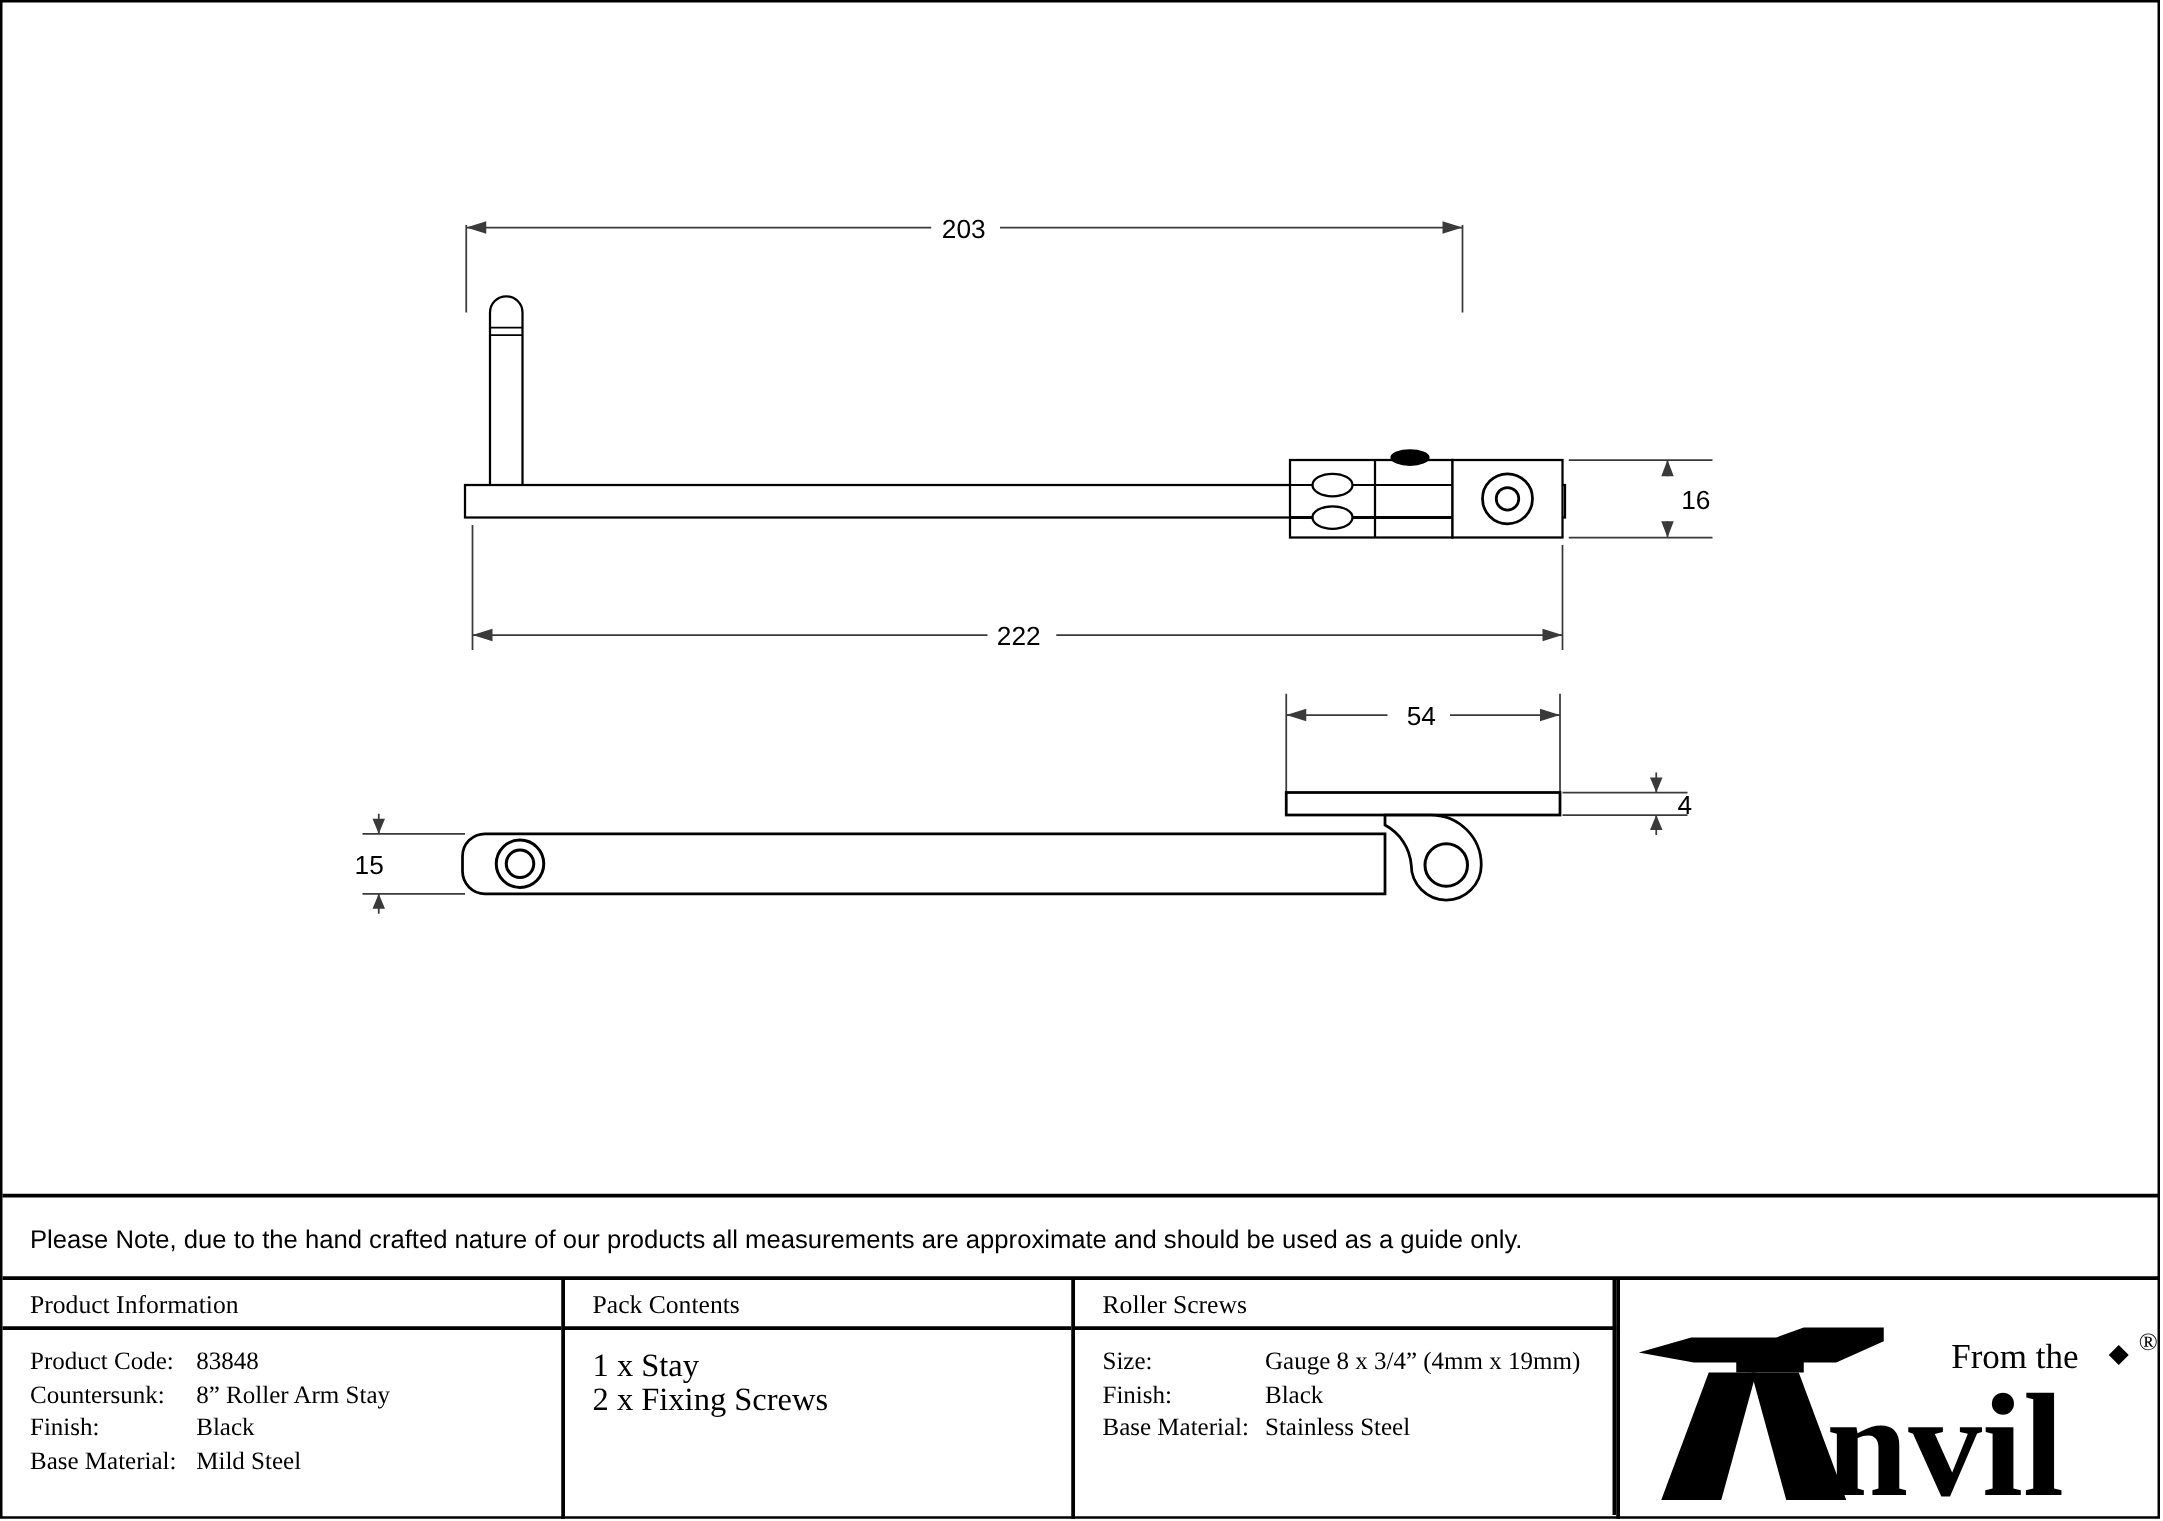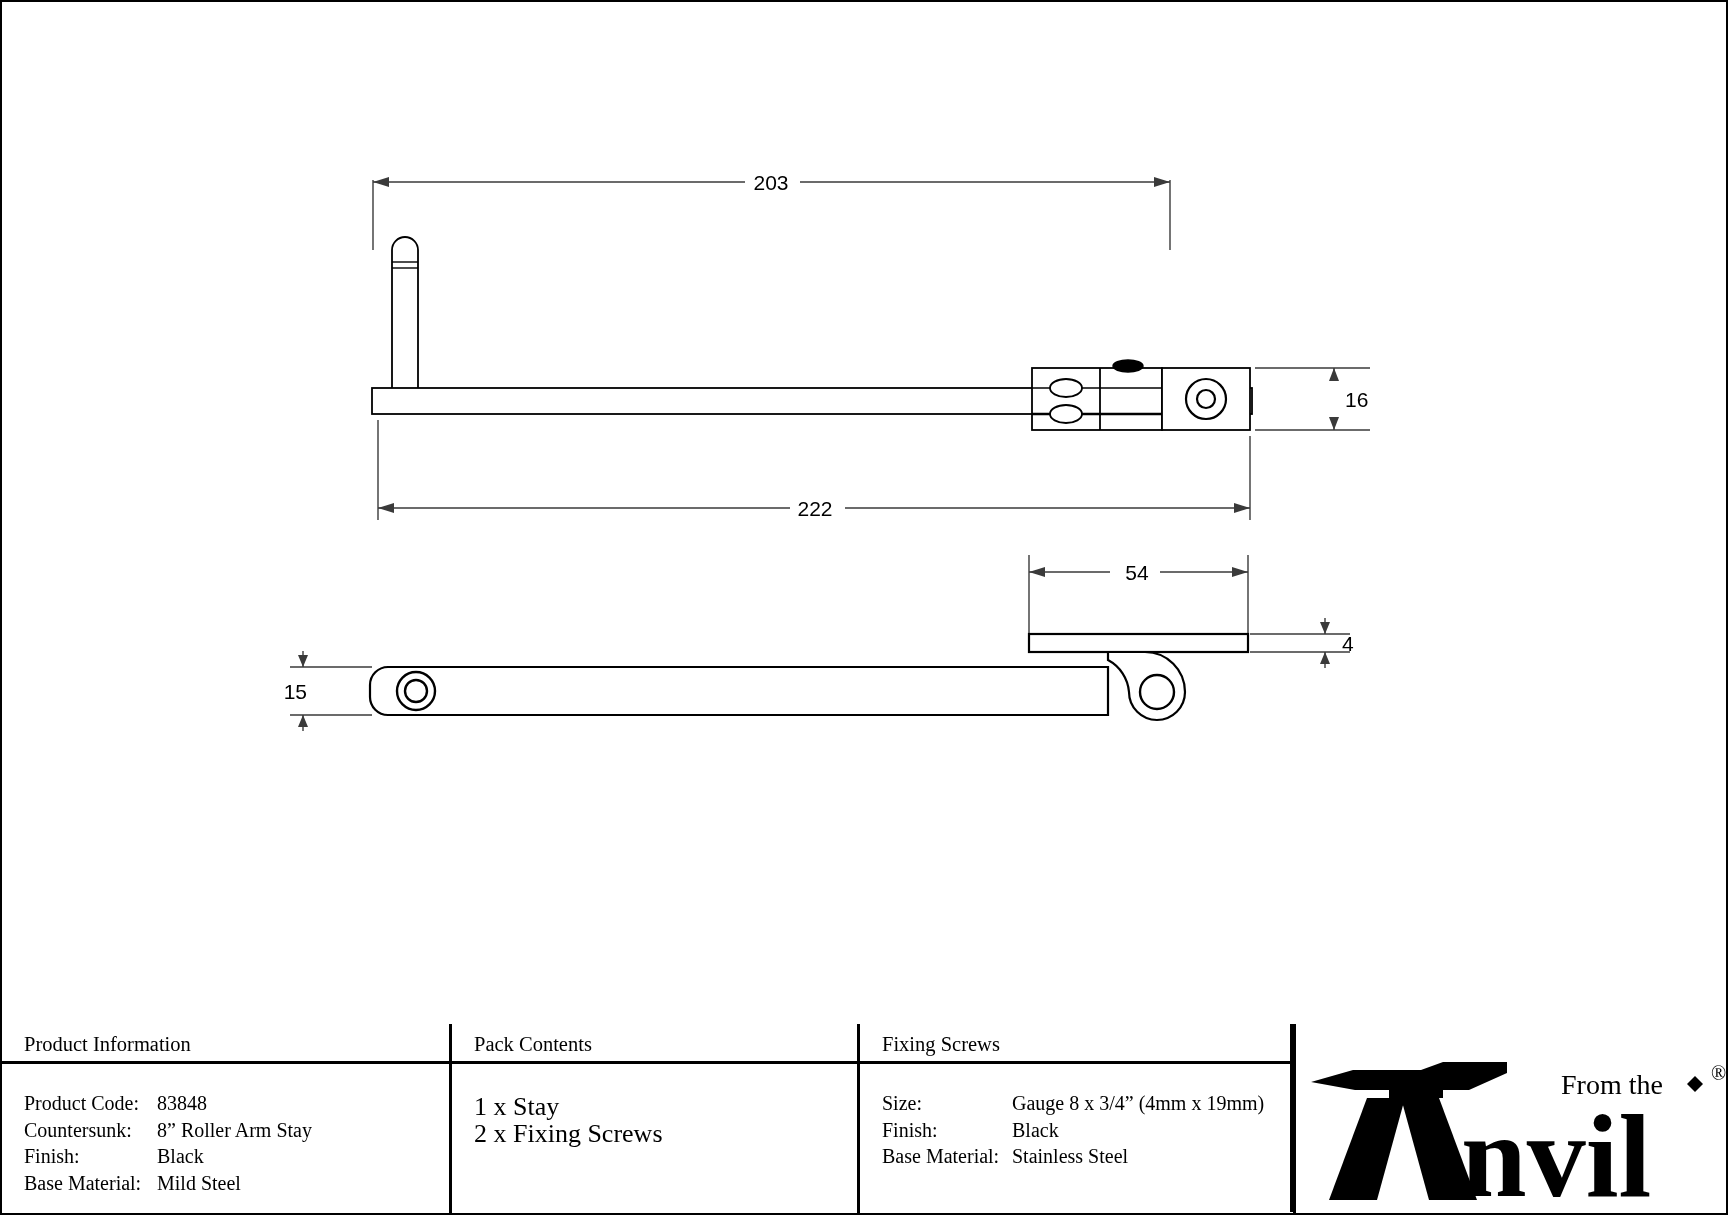--- a/index.html
+++ b/index.html
@@ -95,21 +95,21 @@
   .col-header span {
     position: absolute;
     left: 22px;
     top: 9px;
     font-size: 20.5px;
     white-space: nowrap;
   }
   .col-fix .col-header { border-right: 3px solid #000000; }
   .col-body {
     position: relative;
-    padding-top: 28px;
+    padding-top: 14px;
   }
   .kv {
     position: relative;
     height: 26.5px;
     font-size: 20px;
     white-space: nowrap;
   }
   .kv .k {
     position: absolute;
     left: 22px;
@@ -267,20 +267,23 @@
         <text id="dim16" x="1345" y="407" text-anchor="start">16</text>
         <text id="dim54" x="1137" y="580">54</text>
         <text id="dim4" x="1342" y="651" text-anchor="start">4</text>
         <text id="dim15" x="307" y="699" text-anchor="end">15</text>
       </g>
     </svg>
   </div>
 
   <div id="info-table">
 
+    <div class="note-row">
+      <div class="note-text">Please Note, due to the hand crafted nature of our products all measurements are approximate and should be used as a guide only.</div>
+    </div>
 
     <div class="cols">
 
       <div class="col col-prod">
         <div class="col-header">
           <span>Product Information</span>
         </div>
         <div class="col-body">
           <div class="kv">
             <span class="k">Product Code:</span>
@@ -306,21 +309,21 @@
           <span>Pack Contents</span>
         </div>
         <div class="col-body">
           <div class="plain">1 x Stay</div>
           <div class="plain">2 x Fixing Screws</div>
         </div>
       </div>
 
       <div class="col col-fix">
         <div class="col-header">
-          <span>Fixing Screws</span>
+          <span>Roller Screws</span>
         </div>
         <div class="col-body">
           <div class="kv">
             <span class="k">Size:</span>
             <span class="v">Gauge 8 x 3/4” (4mm x 19mm)</span>
           </div>
           <div class="kv">
             <span class="k">Finish:</span>
             <span class="v">Black</span>
           </div>

